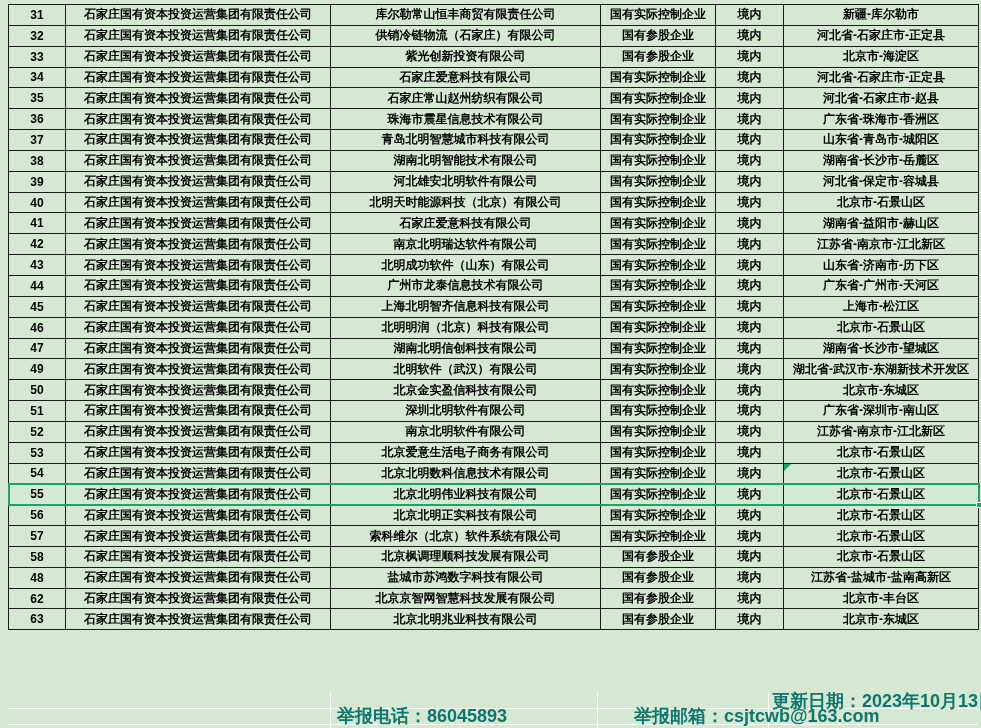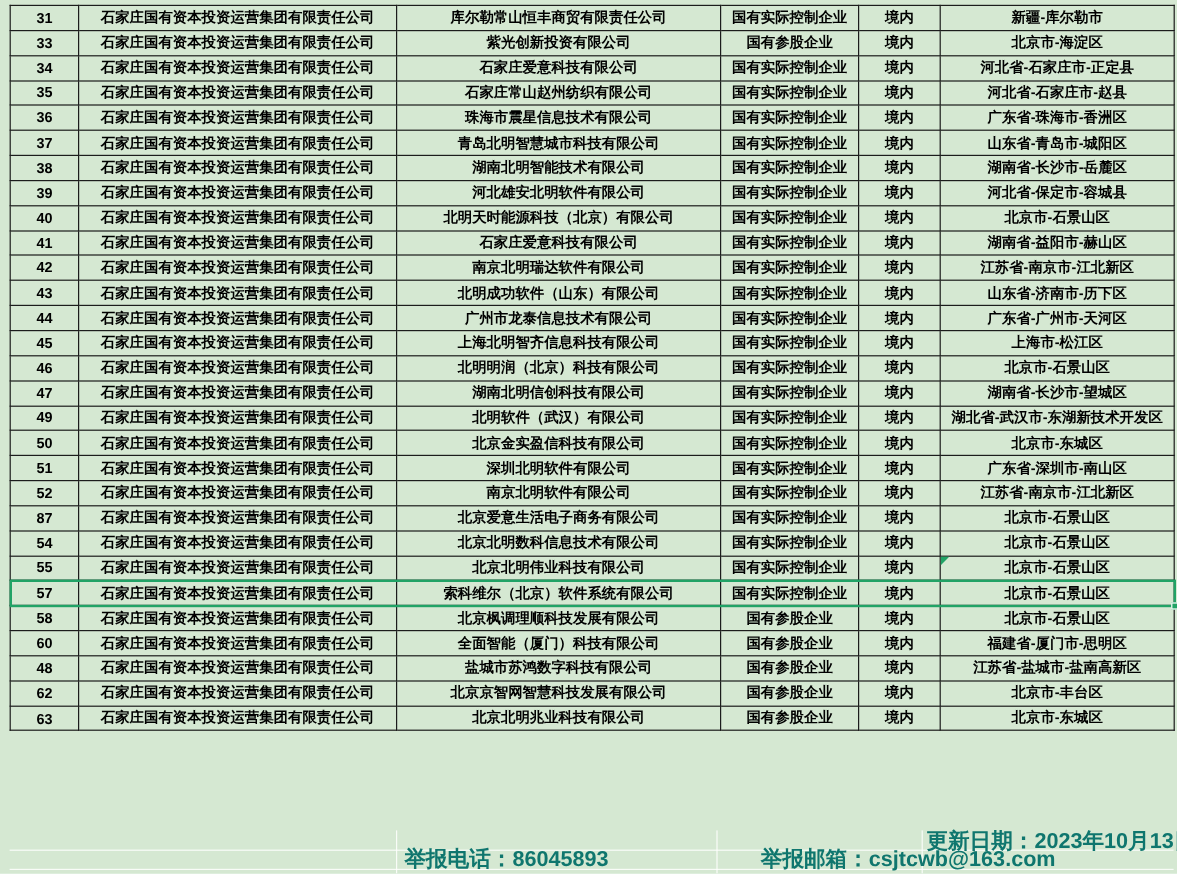--- a/index.html
+++ b/index.html
@@ -80,20 +80,28 @@
     <tbody id="table-body">
         <tr>
           <td class="c-no">31</td>
           <td class="c-parent">石家庄国有资本投资运营集团有限责任公司</td>
           <td class="c-company">库尔勒常山恒丰商贸有限责任公司</td>
           <td class="c-type">国有实际控制企业</td>
           <td class="c-region">境内</td>
           <td class="c-location">新疆-库尔勒市</td>
         </tr>
         <tr>
+          <td class="c-no">32</td>
+          <td class="c-parent">石家庄国有资本投资运营集团有限责任公司</td>
+          <td class="c-company">供销冷链物流（石家庄）有限公司</td>
+          <td class="c-type">国有参股企业</td>
+          <td class="c-region">境内</td>
+          <td class="c-location">河北省-石家庄市-正定县</td>
+        </tr>
+        <tr>
           <td class="c-no">33</td>
           <td class="c-parent">石家庄国有资本投资运营集团有限责任公司</td>
           <td class="c-company">紫光创新投资有限公司</td>
           <td class="c-type">国有参股企业</td>
           <td class="c-region">境内</td>
           <td class="c-location">北京市-海淀区</td>
         </tr>
         <tr>
           <td class="c-no">34</td>
           <td class="c-parent">石家庄国有资本投资运营集团有限责任公司</td>
@@ -232,21 +240,21 @@
         </tr>
         <tr>
           <td class="c-no">52</td>
           <td class="c-parent">石家庄国有资本投资运营集团有限责任公司</td>
           <td class="c-company">南京北明软件有限公司</td>
           <td class="c-type">国有实际控制企业</td>
           <td class="c-region">境内</td>
           <td class="c-location">江苏省-南京市-江北新区</td>
         </tr>
         <tr>
-          <td class="c-no">87</td>
+          <td class="c-no">53</td>
           <td class="c-parent">石家庄国有资本投资运营集团有限责任公司</td>
           <td class="c-company">北京爱意生活电子商务有限公司</td>
           <td class="c-type">国有实际控制企业</td>
           <td class="c-region">境内</td>
           <td class="c-location">北京市-石景山区</td>
         </tr>
         <tr id="selected-row">
           <td class="c-no">54</td>
           <td class="c-parent">石家庄国有资本投资运营集团有限责任公司</td>
           <td class="c-company">北京北明数科信息技术有限公司</td>
@@ -256,42 +264,42 @@
         </tr>
         <tr>
           <td class="c-no">55</td>
           <td class="c-parent">石家庄国有资本投资运营集团有限责任公司</td>
           <td class="c-company">北京北明伟业科技有限公司</td>
           <td class="c-type">国有实际控制企业</td>
           <td class="c-region">境内</td>
           <td class="c-location">北京市-石景山区</td>
         </tr>
         <tr>
+          <td class="c-no">56</td>
+          <td class="c-parent">石家庄国有资本投资运营集团有限责任公司</td>
+          <td class="c-company">北京北明正实科技有限公司</td>
+          <td class="c-type">国有实际控制企业</td>
+          <td class="c-region">境内</td>
+          <td class="c-location">北京市-石景山区</td>
+        </tr>
+        <tr>
           <td class="c-no">57</td>
           <td class="c-parent">石家庄国有资本投资运营集团有限责任公司</td>
           <td class="c-company">索科维尔（北京）软件系统有限公司</td>
           <td class="c-type">国有实际控制企业</td>
           <td class="c-region">境内</td>
           <td class="c-location">北京市-石景山区</td>
         </tr>
         <tr>
           <td class="c-no">58</td>
           <td class="c-parent">石家庄国有资本投资运营集团有限责任公司</td>
           <td class="c-company">北京枫调理顺科技发展有限公司</td>
           <td class="c-type">国有参股企业</td>
           <td class="c-region">境内</td>
           <td class="c-location">北京市-石景山区</td>
-        </tr>
-        <tr>
-          <td class="c-no">60</td>
-          <td class="c-parent">石家庄国有资本投资运营集团有限责任公司</td>
-          <td class="c-company">全面智能（厦门）科技有限公司</td>
-          <td class="c-type">国有参股企业</td>
-          <td class="c-region">境内</td>
-          <td class="c-location">福建省-厦门市-思明区</td>
         </tr>
         <tr>
           <td class="c-no">48</td>
           <td class="c-parent">石家庄国有资本投资运营集团有限责任公司</td>
           <td class="c-company">盐城市苏鸿数字科技有限公司</td>
           <td class="c-type">国有参股企业</td>
           <td class="c-region">境内</td>
           <td class="c-location">江苏省-盐城市-盐南高新区</td>
         </tr>
         <tr>

